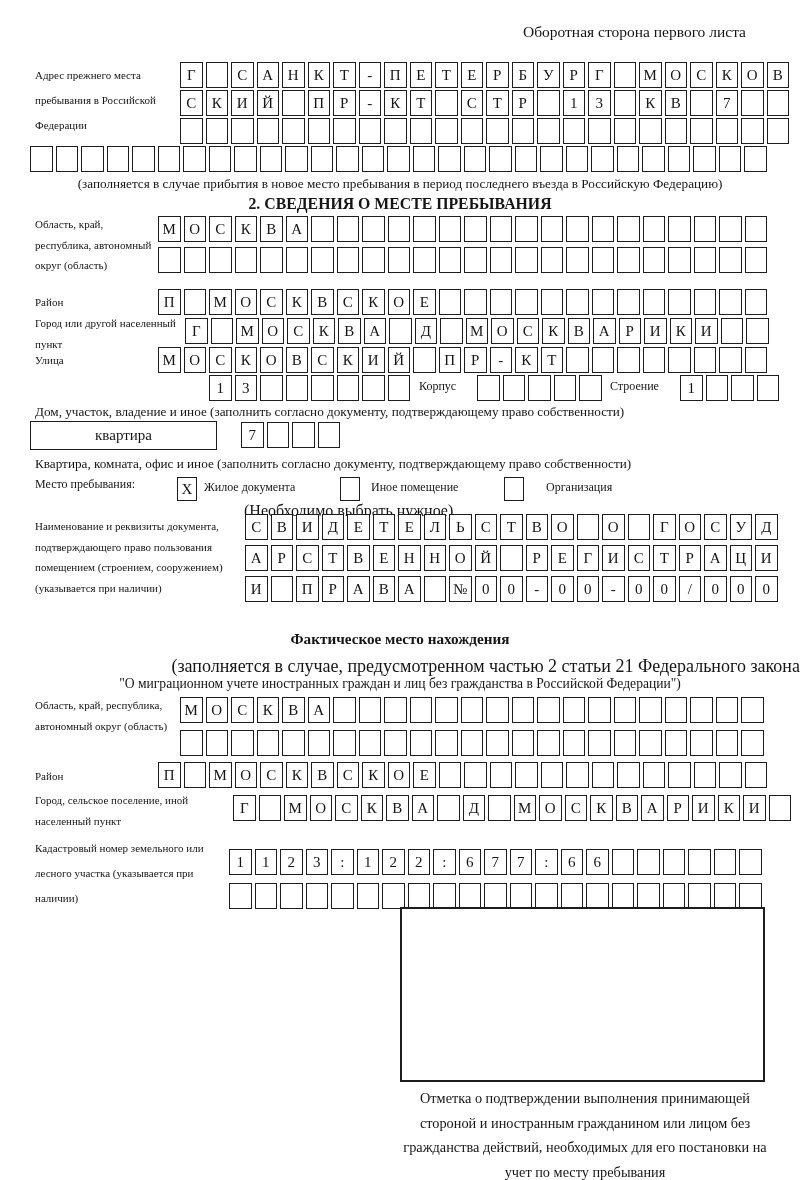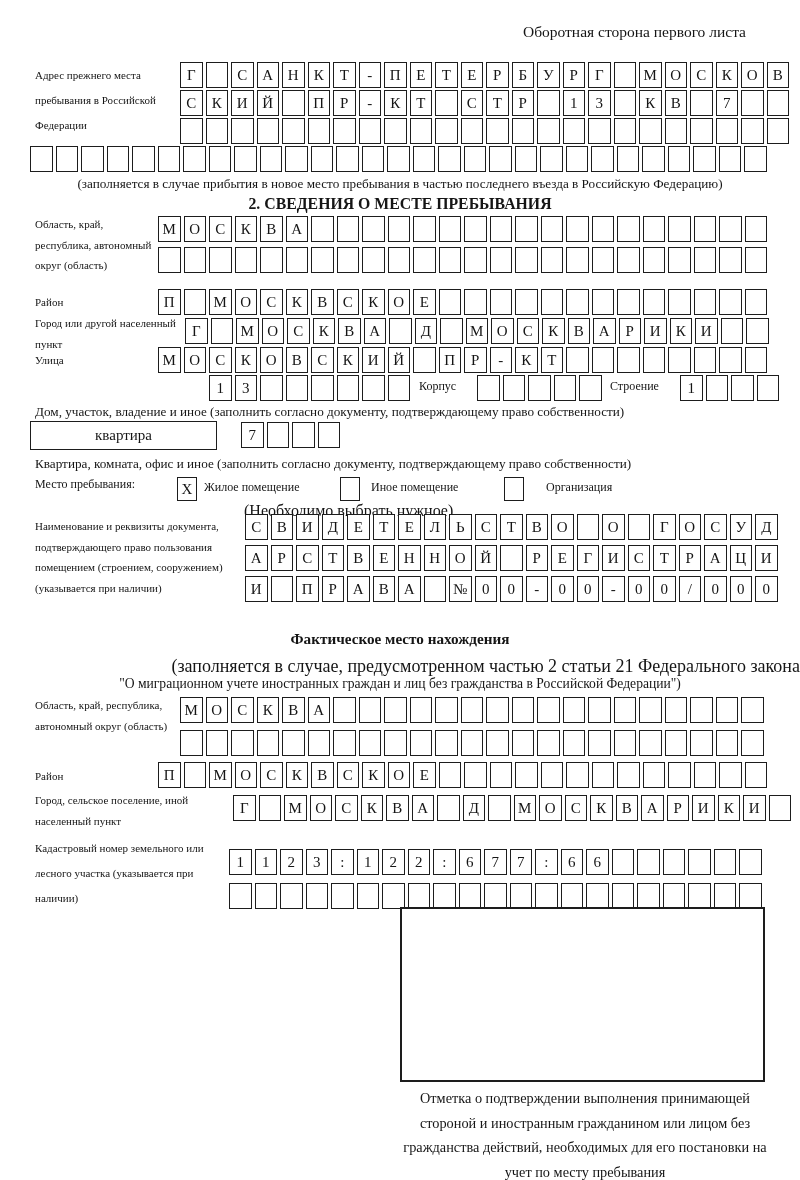--- a/index.html
+++ b/index.html
@@ -144,21 +144,21 @@
     <div class="cell"></div>
     <div class="cell"></div>
     <div class="cell"></div>
     <div class="cell"></div>
     <div class="cell"></div>
     <div class="cell"></div>
     <div class="cell"></div>
     <div class="cell"></div>
     <div class="cell"></div>
   </div>
-<div class="abs note center" style="top:176px;">(заполняется в случае прибытия в новое место пребывания в частью последнего въезда в Российскую Федерацию)</div>
+<div class="abs note center" style="top:176px;">(заполняется в случае прибытия в новое место пребывания в период последнего въезда в Российскую Федерацию)</div>
 
 <div class="abs title center" style="top:195px;">2. СВЕДЕНИЯ О МЕСТЕ ПРЕБЫВАНИЯ</div>
 
 <div class="abs label" style="top:214px;left:35px;width:122px;">Область, край, республика, автономный округ (область)</div>
 <div class="abs cellcol" style="top:216px;left:158px;gap:5px;">
   <div class="cells">
       <div class="cell">М</div>
       <div class="cell">О</div>
       <div class="cell">С</div>
       <div class="cell">К</div>
@@ -330,21 +330,21 @@
       <div class="cell"></div>
       <div class="cell"></div>
       <div class="cell"></div>
     </div>
 </div>
 <div class="abs note" style="top:456px;left:35px;">Квартира, комната, офис и иное (заполнить согласно документу, подтверждающему право собственности)</div>
 
 <div class="abs" style="top:477px;left:30px;width:740px;height:26px;">
   <div class="abs opt-label" style="left:5px;top:0;">Место пребывания:</div>
   <div class="checkbox abs" style="left:147px;top:0;">X</div>
-  <div class="abs opt-label" style="left:174px;top:3px;">Жилое помещение</div>
+  <div class="abs opt-label" style="left:174px;top:3px;">Жилое документа</div>
   <div class="checkbox abs" style="left:310px;top:0;"></div>
   <div class="abs opt-label" style="left:341px;top:3px;">Иное помещение</div>
   <div class="checkbox abs" style="left:474px;top:0;"></div>
   <div class="abs opt-label" style="left:516px;top:3px;">Организация</div>
 </div>
 <div class="abs note" style="top:503px;left:244px;font-size:16px;">(Необходимо выбрать нужное)</div>
 
 <div class="abs label" style="top:516px;left:35px;width:206px;">Наименование и реквизиты документа, подтверждающего право пользования помещением (строением, сооружением) (указывается при наличии)</div>
 <div class="abs cellcol" style="top:514px;left:245px;gap:5px;">
   <div class="cells">

